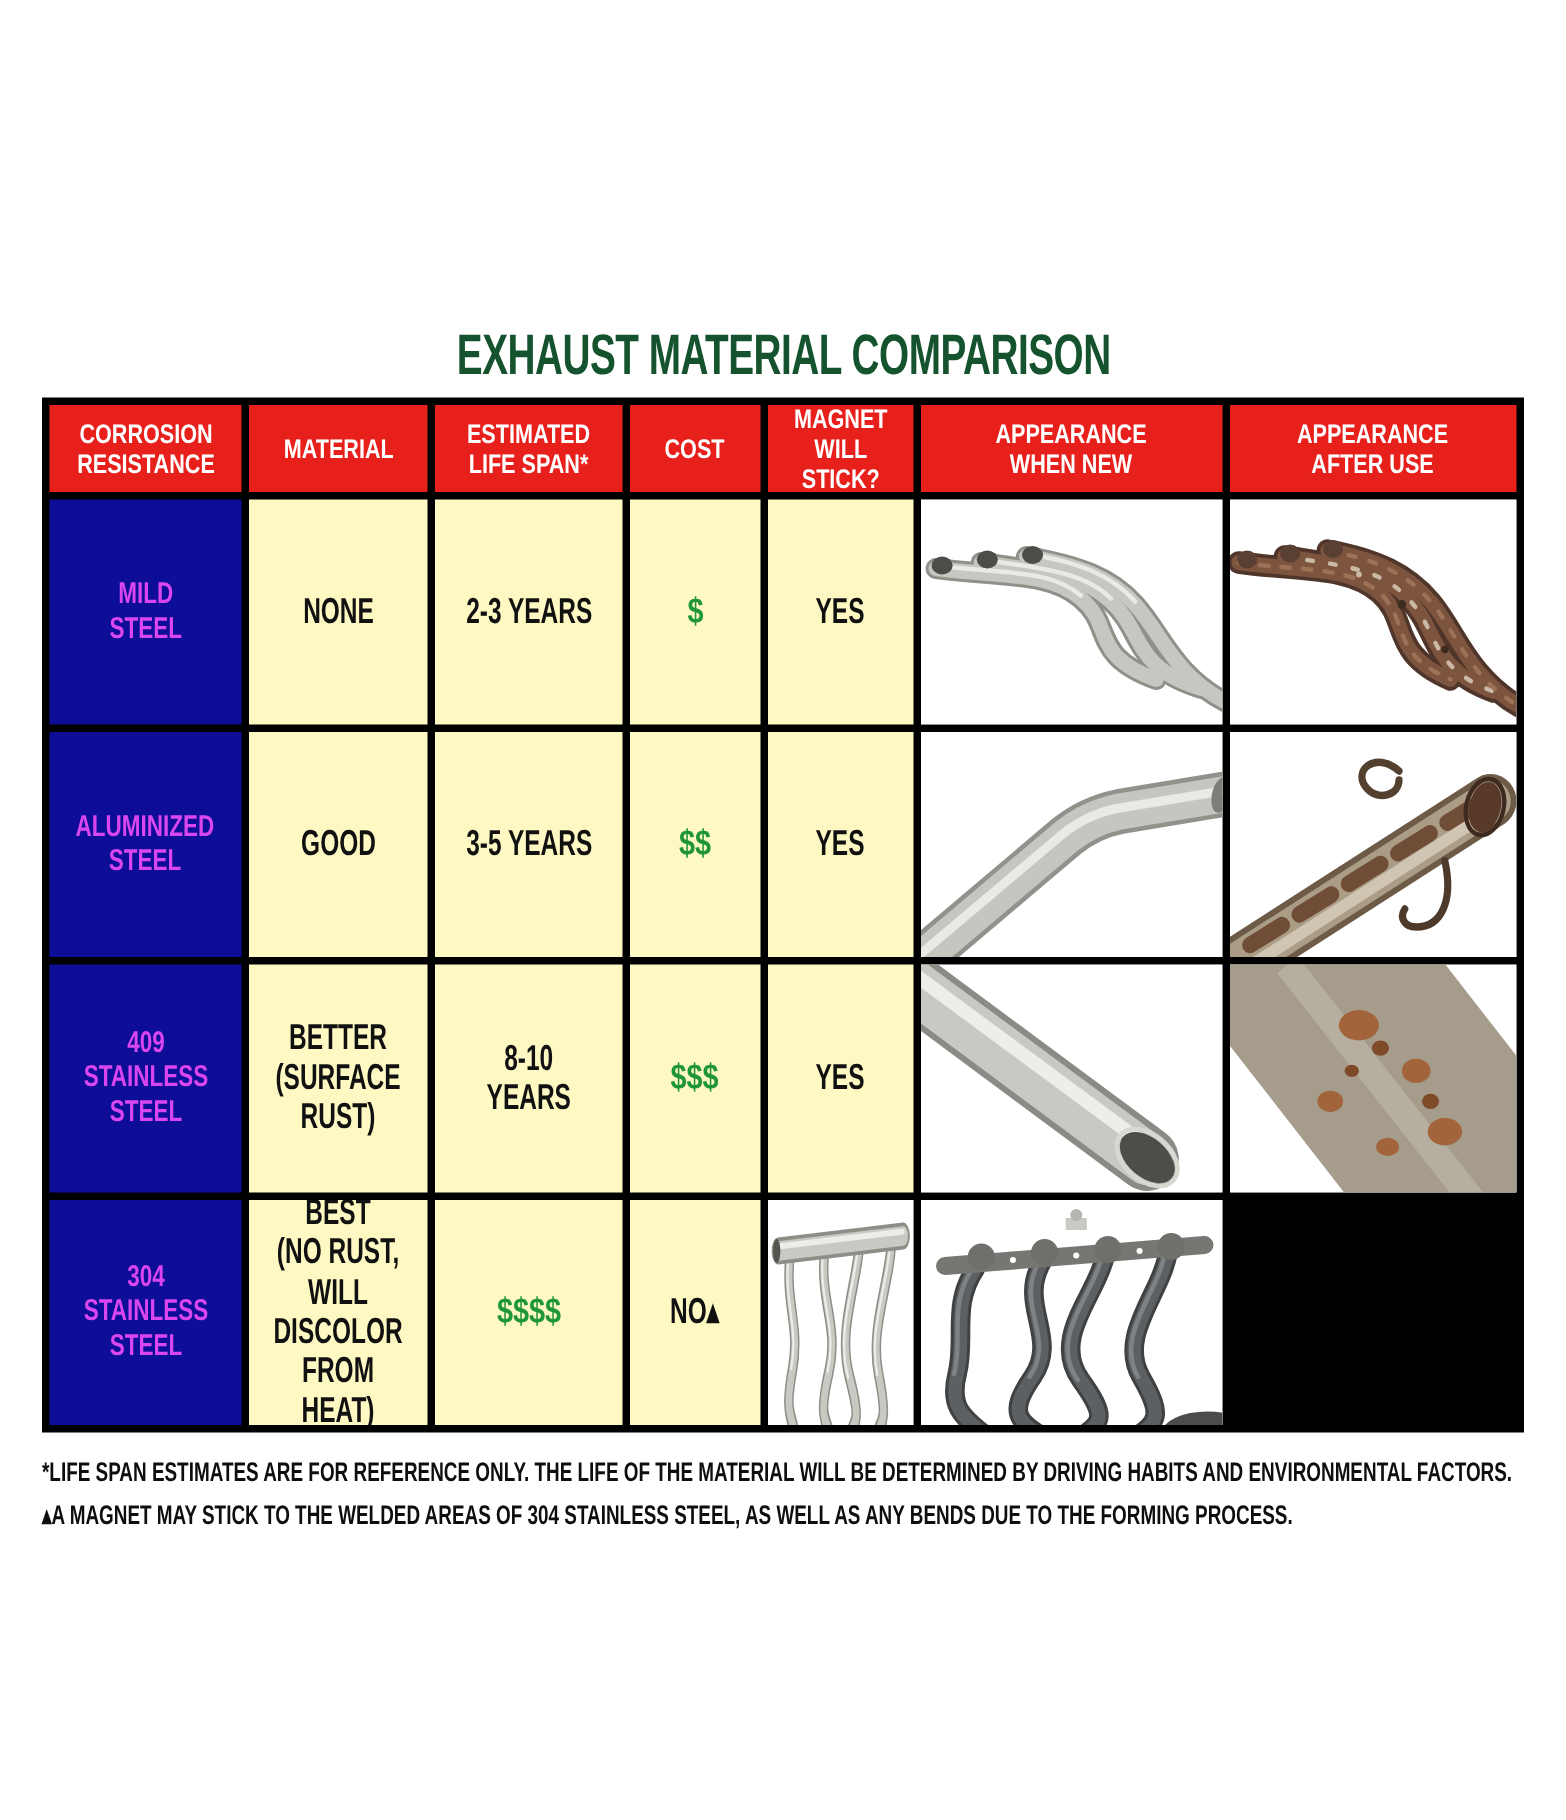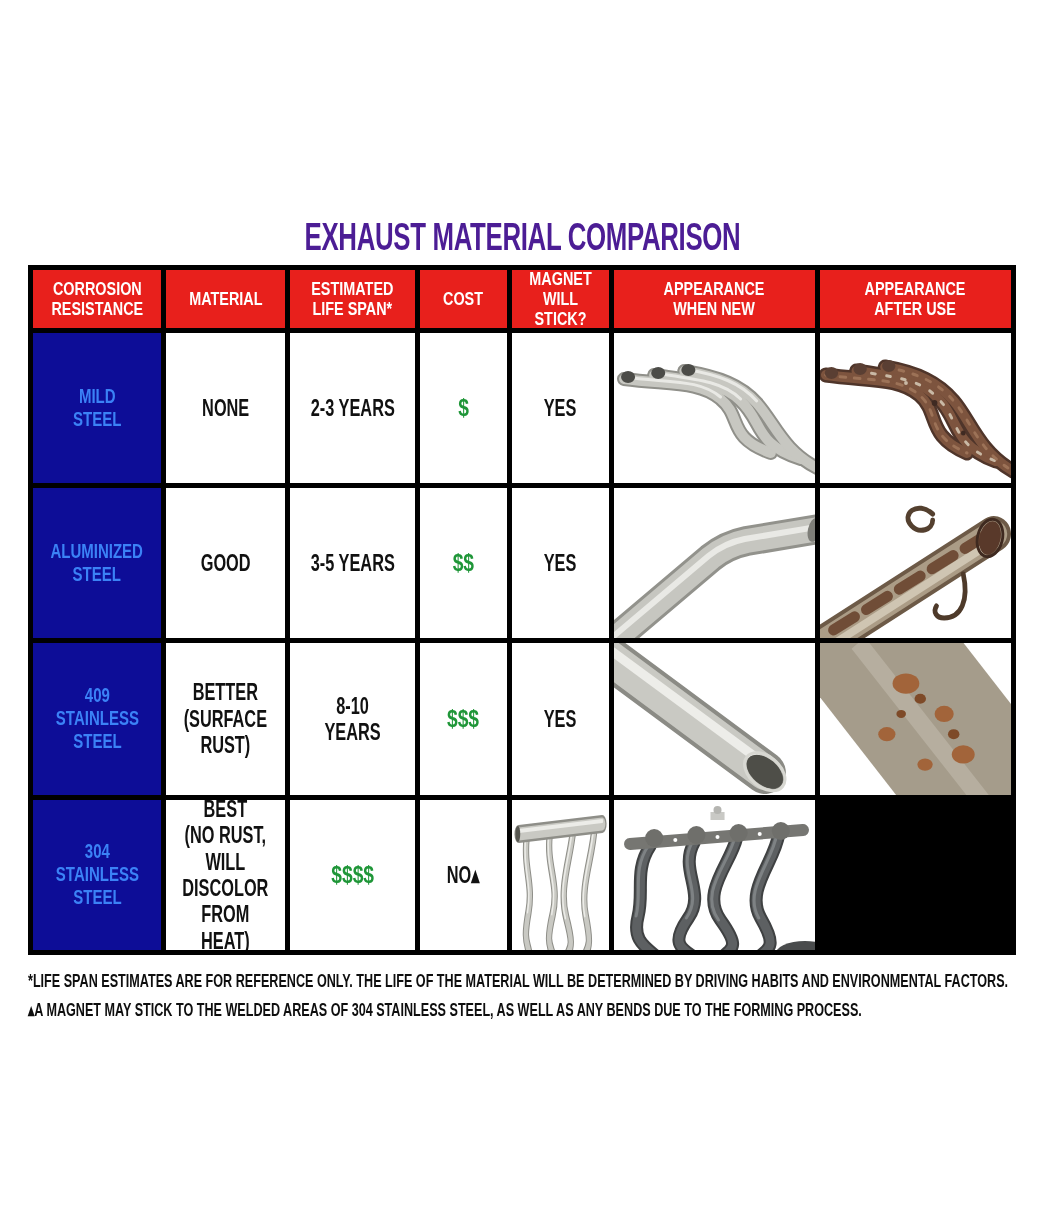--- a/index.html
+++ b/index.html
@@ -1,29 +1,29 @@
 <!DOCTYPE html>
 <html><head>
 <meta charset="utf-8">
 <style>
   html,body{margin:0;padding:0;}
   body{width:1044px;height:1213px;background:#ffffff;font-family:"Liberation Sans",sans-serif;color:#111;}
   .page{padding-top:218px;}
-  h1{margin:0;text-align:center;font-size:38px;font-weight:bold;letter-spacing:-.5px;color:#4c1d95;line-height:1.05;}
+  h1{margin:0;text-align:center;font-size:38px;font-weight:bold;letter-spacing:-.5px;color:#14532d;line-height:1.05;}
   .cnd{display:inline-block;transform:scaleX(.72);white-space:pre-line;font-weight:bold;}
   .t-title{transform:scaleX(.68);white-space:nowrap;}
   .tbl{display:grid;grid-template-columns:128px 119px 125px 87px 97px 201px 191px;
        grid-template-rows:58px 150px 150px 152px 150px;gap:5px;padding:5px;background:#000;
        width:max-content;margin:7px auto 0;}
   .cell{display:flex;align-items:center;justify-content:center;text-align:center;overflow:hidden;}
   .head{background:#e8201c;color:#fff;}
   .head .cnd{transform:scaleX(.8);font-size:18px;line-height:1.12;}
-  .mat{background:#0d0d97;color:#3b82f6;}
+  .mat{background:#0d0d97;color:#d946ef;}
   .mat .cnd{transform:scaleX(.75);font-size:20px;line-height:1.15;}
-  .val{background:#ffffff;}
+  .val{background:#fef9c3;}
   .val .cnd{transform:scaleX(.68);font-size:24px;line-height:1.1;}
   .cost .cnd{transform:scaleX(.8);color:#1f9638;}
   .photo{background:#fff;padding:0;}
   .photo svg{display:block;width:100%;height:100%;}
   .notes{width:988px;margin:12px auto 0;}
   .note{line-height:1.6;white-space:nowrap;}
   .note .cnd{transform:scaleX(.7);transform-origin:left center;font-size:18px;white-space:nowrap;color:#0e0e0e;}
 </style>
 </head>
 <body>

